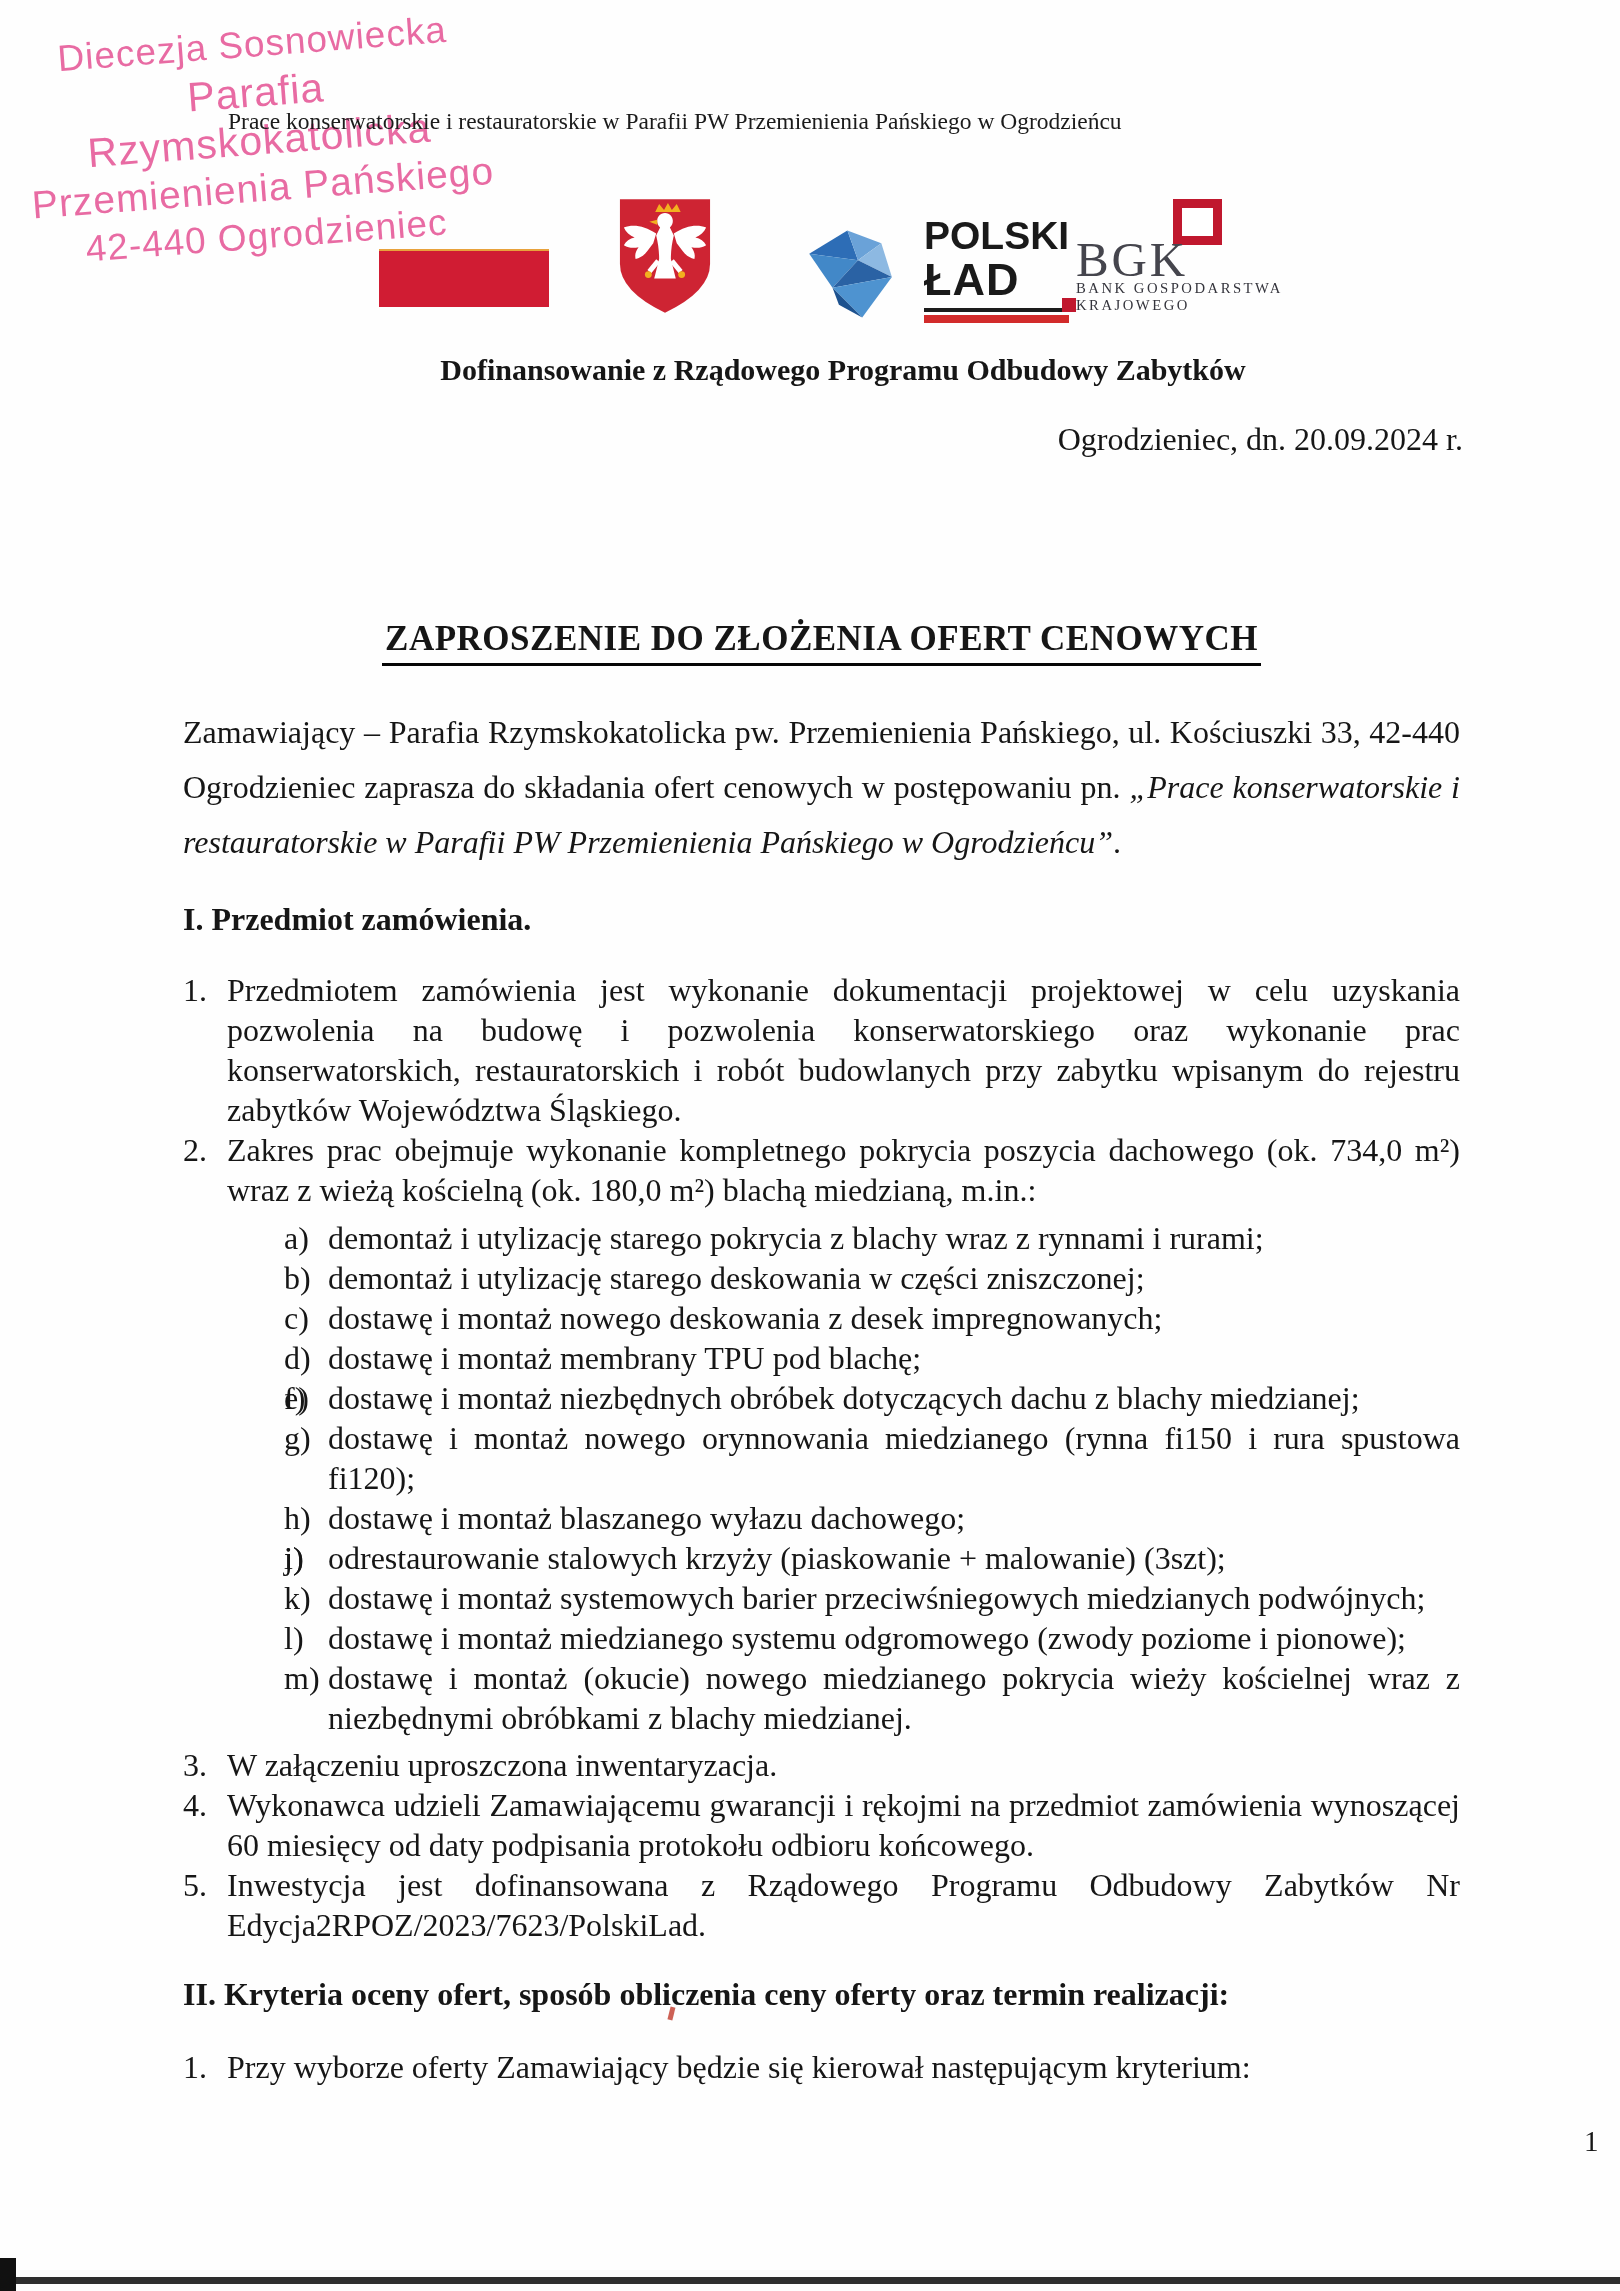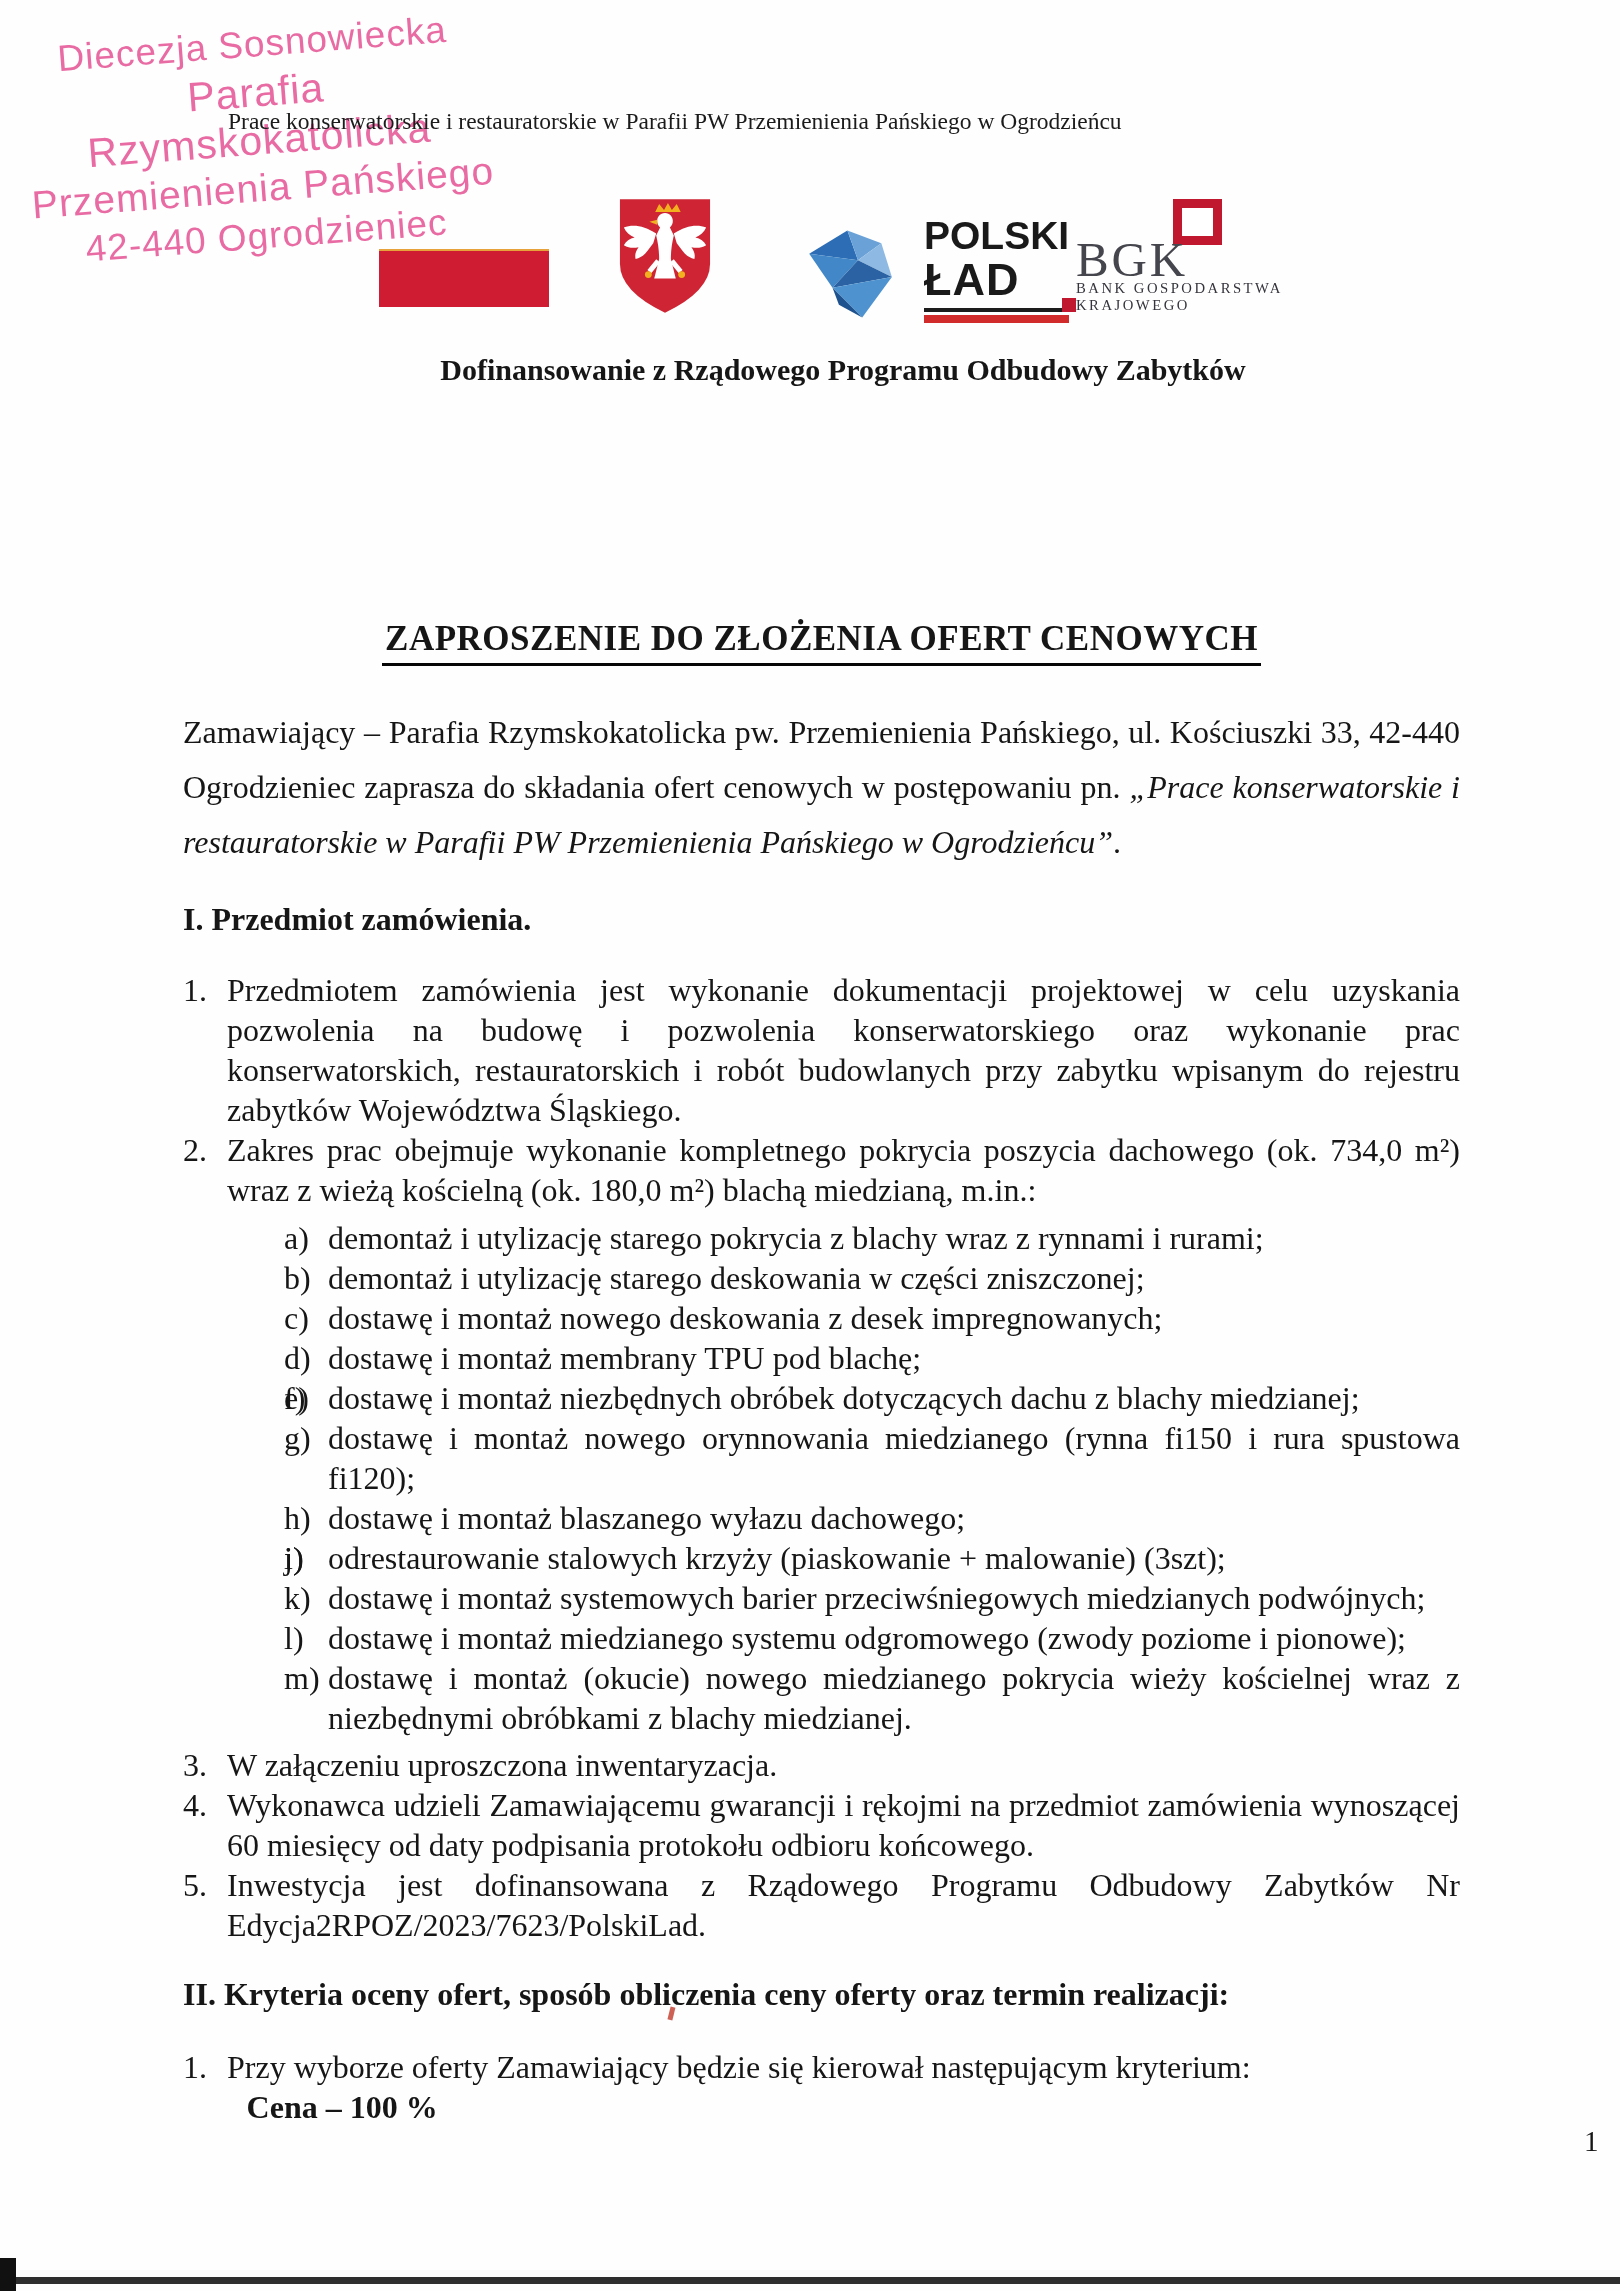--- a/index.html
+++ b/index.html
@@ -138,20 +138,21 @@
 
   <div class="bgk-square"></div>
   <div class="bgk-abbr">BGK</div>
   <div class="bgk-name">
     <div>BANK GOSPODARSTWA</div>
     <div>KRAJOWEGO</div>
   </div>
   <div class="bgk-dot"></div>
 
   <div class="funding">Dofinansowanie z Rządowego Programu Odbudowy Zabytków</div>
+  <div class="dateline">Ogrodzieniec, dn. 20.09.2024  r.</div>
 
   <div class="col">
 
     <div class="doc-title">
       <span>ZAPROSZENIE DO ZŁOŻENIA OFERT CENOWYCH</span>
     </div>
 
     <p class="intro"><span>Zamawiający – Parafia Rzymskokatolicka pw. Przemienienia Pańskiego, ul. Kościuszki 33, 42-440 Ogrodzieniec zaprasza do składania ofert cenowych w postępowaniu pn. </span><i>„Prace konserwatorskie i restauratorskie w Parafii PW Przemienienia Pańskiego w Ogrodzieńcu”</i><span>.</span></p>
 
     <div class="sec-heading">I. Przedmiot zamówienia.</div>
@@ -200,21 +201,20 @@
       </div>
 
     </div>
 
     <div class="sec-heading">II. Kryteria oceny ofert, sposób obliczenia ceny oferty oraz termin realizacji:</div>
 
     <div class="sec2-list">
       <div class="item">
         <span class="num">1.</span>
         <span>Przy wyborze oferty Zamawiający będzie się kierował następującym kryterium:</span>
-        <div class="crit-emph">Cena – 100 %</div>
       </div>
     </div>
 
   </div>
 
   <div class="page-number">1</div>
 
   <div class="scan-bottom"></div>
   <div class="scan-corner"></div>
   <div class="scan-speck"></div>

